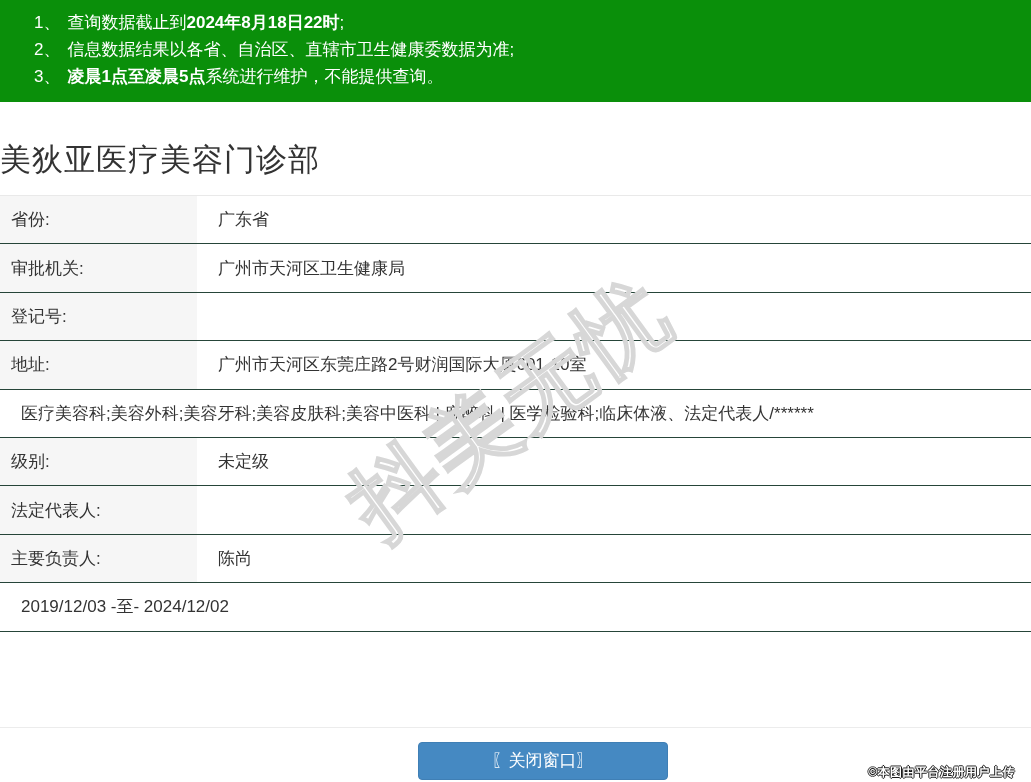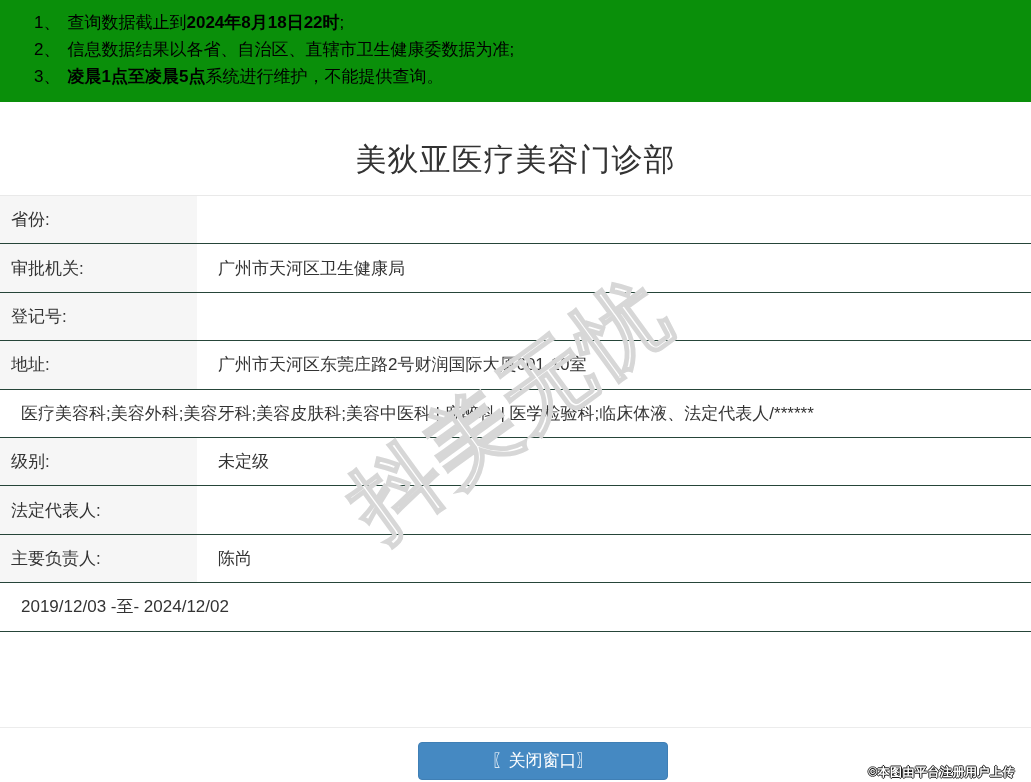--- a/index.html
+++ b/index.html
@@ -9,36 +9,36 @@
     overflow: hidden;
     background: #ffffff;
     font-family: "Liberation Sans", "DejaVu Sans", sans-serif;
     color: #333;
   }
 
   
   .notice {
     width: 100%;
     background: #0a8f0a;
-    color: #000000;
+    color: #ffffff;
     padding: 9px 0 12px 0;
   }
   .notice-line {
     padding-left: 34px;
     line-height: 27px;
     font-size: 17px;
   }
   .notice-line .num { margin-right: 7px; }
   .notice-line b { font-weight: bold; }
 
   
   .page-title {
     margin-top: 36px;
     margin-bottom: 13px;
-    text-align: center;
+    text-align: left;
     font-size: 31px;
     font-weight: 400;
     color: #333;
     line-height: 44px;
     letter-spacing: 1px;
   }
 
   
   .info-table {
     width: 100%;
@@ -143,20 +143,21 @@
   <div class="notice-line">
     <span class="num">3、</span><span></span><b>凌晨1点至凌晨5点</b><span>系统进行维护，不能提供查询。</span>
   </div>
 </div>
 
 <h1 class="page-title">美狄亚医疗美容门诊部</h1>
 
 <div class="info-table">
   <div class="info-row">
     <div class="cell-label">省份:</div>
+    <div class="cell-value">广东省</div>
   </div>
   <div class="info-row">
     <div class="cell-label">审批机关:</div>
     <div class="cell-value">广州市天河区卫生健康局</div>
   </div>
   <div class="info-row">
     <div class="cell-label">登记号:</div>
   </div>
   <div class="info-row">
     <div class="cell-label">地址:</div>

